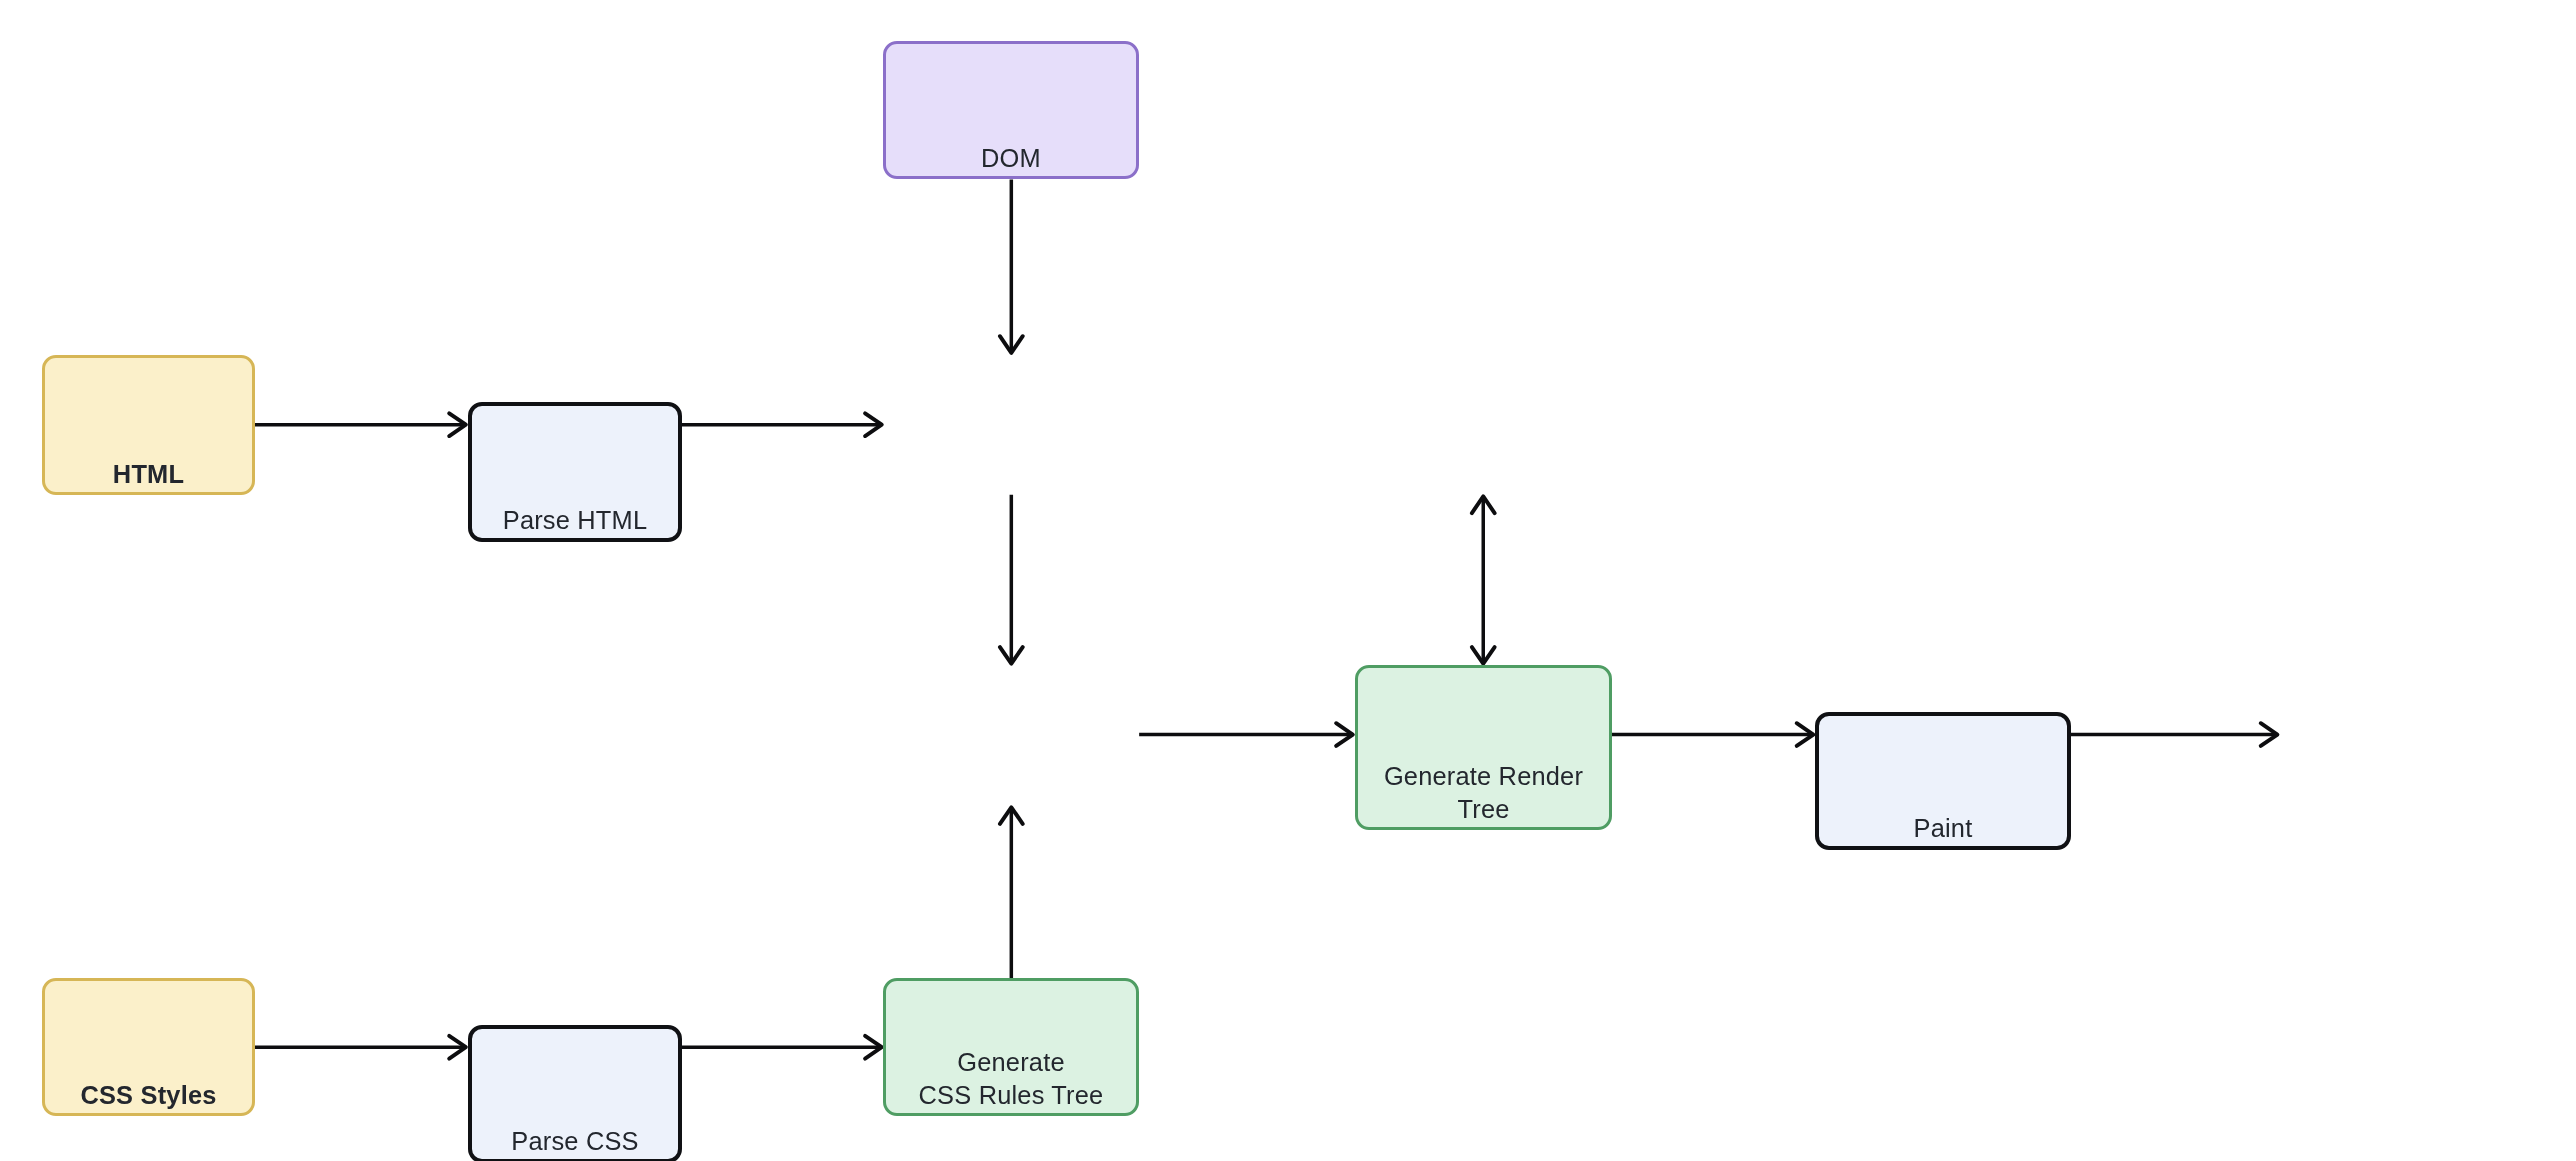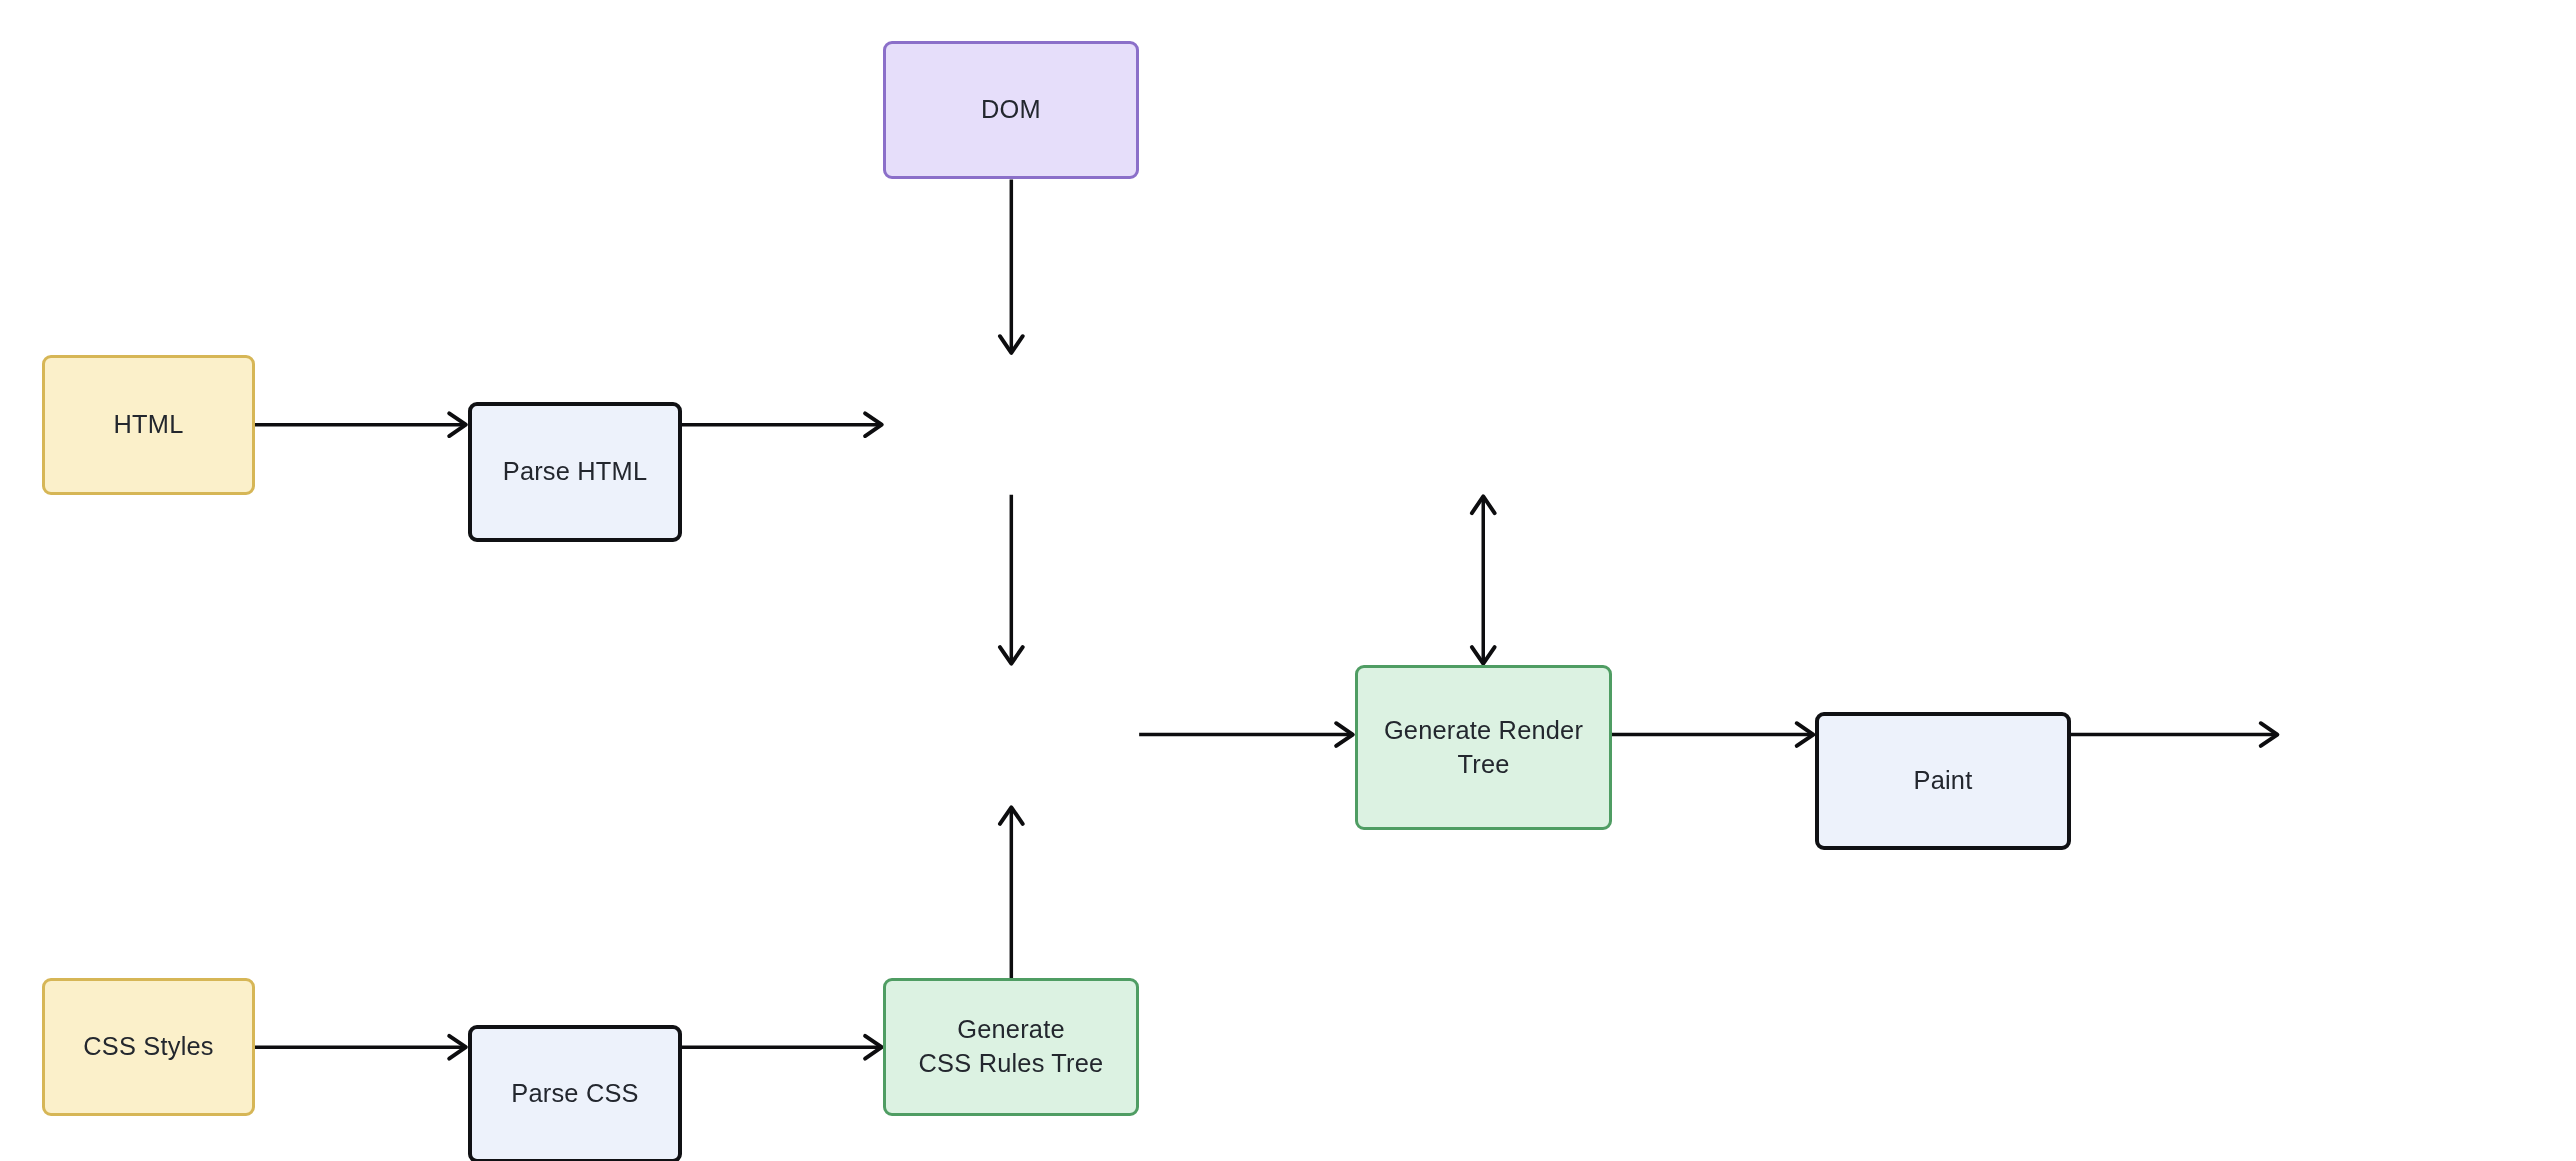--- a/index.html
+++ b/index.html
@@ -27,34 +27,34 @@
     stroke-width: 4;
   }
   .arrowhead {
     stroke: var(--arrow, #0d0d0f);
   }
   .node {
     position: absolute;
     box-sizing: border-box;
     border-style: solid;
     border-width: 3.5px;
-    border-radius: 9px;
+    border-radius: 14px;
     display: flex;
-    align-items: center;
+    align-items: flex-end;
     justify-content: center;
     text-align: center;
   }
   .node-label {
     font-size: 25.4px;
     line-height: 1.32;
     color: var(--text, #23272e);
     white-space: pre-line;
     letter-spacing: 0.2px;
   }
-  .node--yellow { background: var(--yellow-fill, #fbf0ca); border-color: var(--yellow-stroke, #d6b656); }
+  .node--yellow { background: var(--yellow-fill, #fbf0ca); border-color: var(--yellow-stroke, #d6b656); font-weight: bold; }
   .node--purple { background: var(--purple-fill, #e6defa); border-color: var(--purple-stroke, #8b6fc9); }
   .node--green  { background: var(--green-fill,  #dcf2e2); border-color: var(--green-stroke,  #4f9d63); }
   .node--blue   { background: var(--blue-fill,   #edf2fb); border-color: var(--blue-stroke,   #101114); border-width: 4.4px; margin-top: 47px; }
 </style>
 </head>
 <body>
 
 <div class="canvas">
 
   <svg class="edges" width="2576" height="1161" viewBox="0 0 2942 1326" xmlns="http://www.w3.org/2000/svg">

